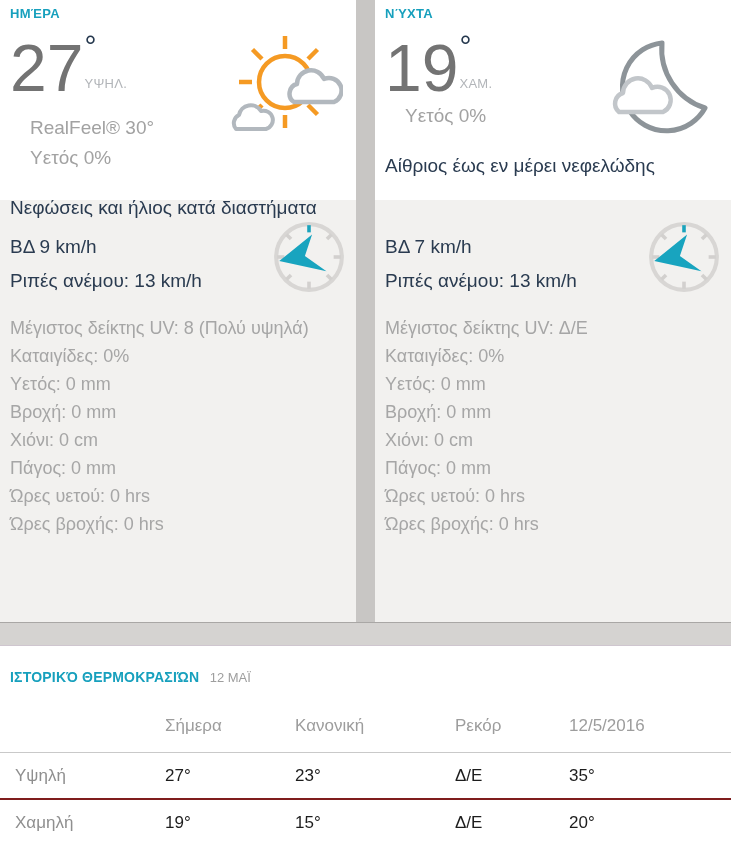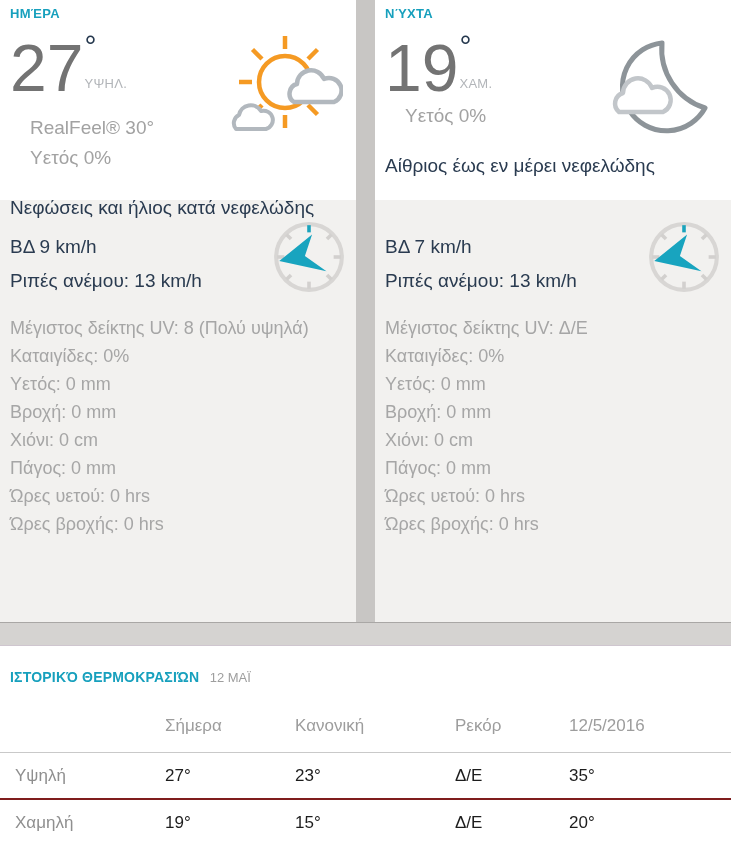--- a/index.html
+++ b/index.html
@@ -71,21 +71,21 @@
             <line x1="24.5" y1="89.5" x2="34" y2="80"></line>
             <line x1="11" y1="57" x2="24" y2="57"></line>
             <line x1="24.5" y1="24.5" x2="34" y2="34"></line>
             <circle cx="57" cy="57" r="26"></circle>
           </g>
           <path d="M66,77 A10,10 0 0 1 69,59 A14,14 0 0 1 96,54 A11,11 0 0 1 106,77 Z" fill="#ffffff" stroke="#b2b8be" stroke-width="4.5" stroke-linejoin="round"></path>
           <path d="M8,104 A9,9 0 0 1 11,90 A12,12 0 0 1 33,86 A9,9 0 0 1 38,104 Z" fill="#ffffff" stroke="#b2b8be" stroke-width="4" stroke-linejoin="round"></path>
         </svg>
         <div class="gray-line first">RealFeel® 30°</div>
         <div class="gray-line">Υετός 0%</div>
-        <div class="phrase">Νεφώσεις και ήλιος κατά νεφελώδης</div>
+        <div class="phrase">Νεφώσεις και ήλιος κατά διαστήματα</div>
       </div>
       <div class="panel-bottom">
         <div class="wind-row">
           <div class="wind-text">
             <div>ΒΔ 9 km/h</div>
             <div>Ριπές ανέμου: 13 km/h</div>
           </div>
           <svg class="compass" width="78" height="78" viewBox="0 0 76 76">
             <circle cx="38" cy="38" r="32" fill="none" stroke="#d8d6d4" stroke-width="4"></circle>
             <g stroke="#d2d0ce" stroke-width="3.5">

